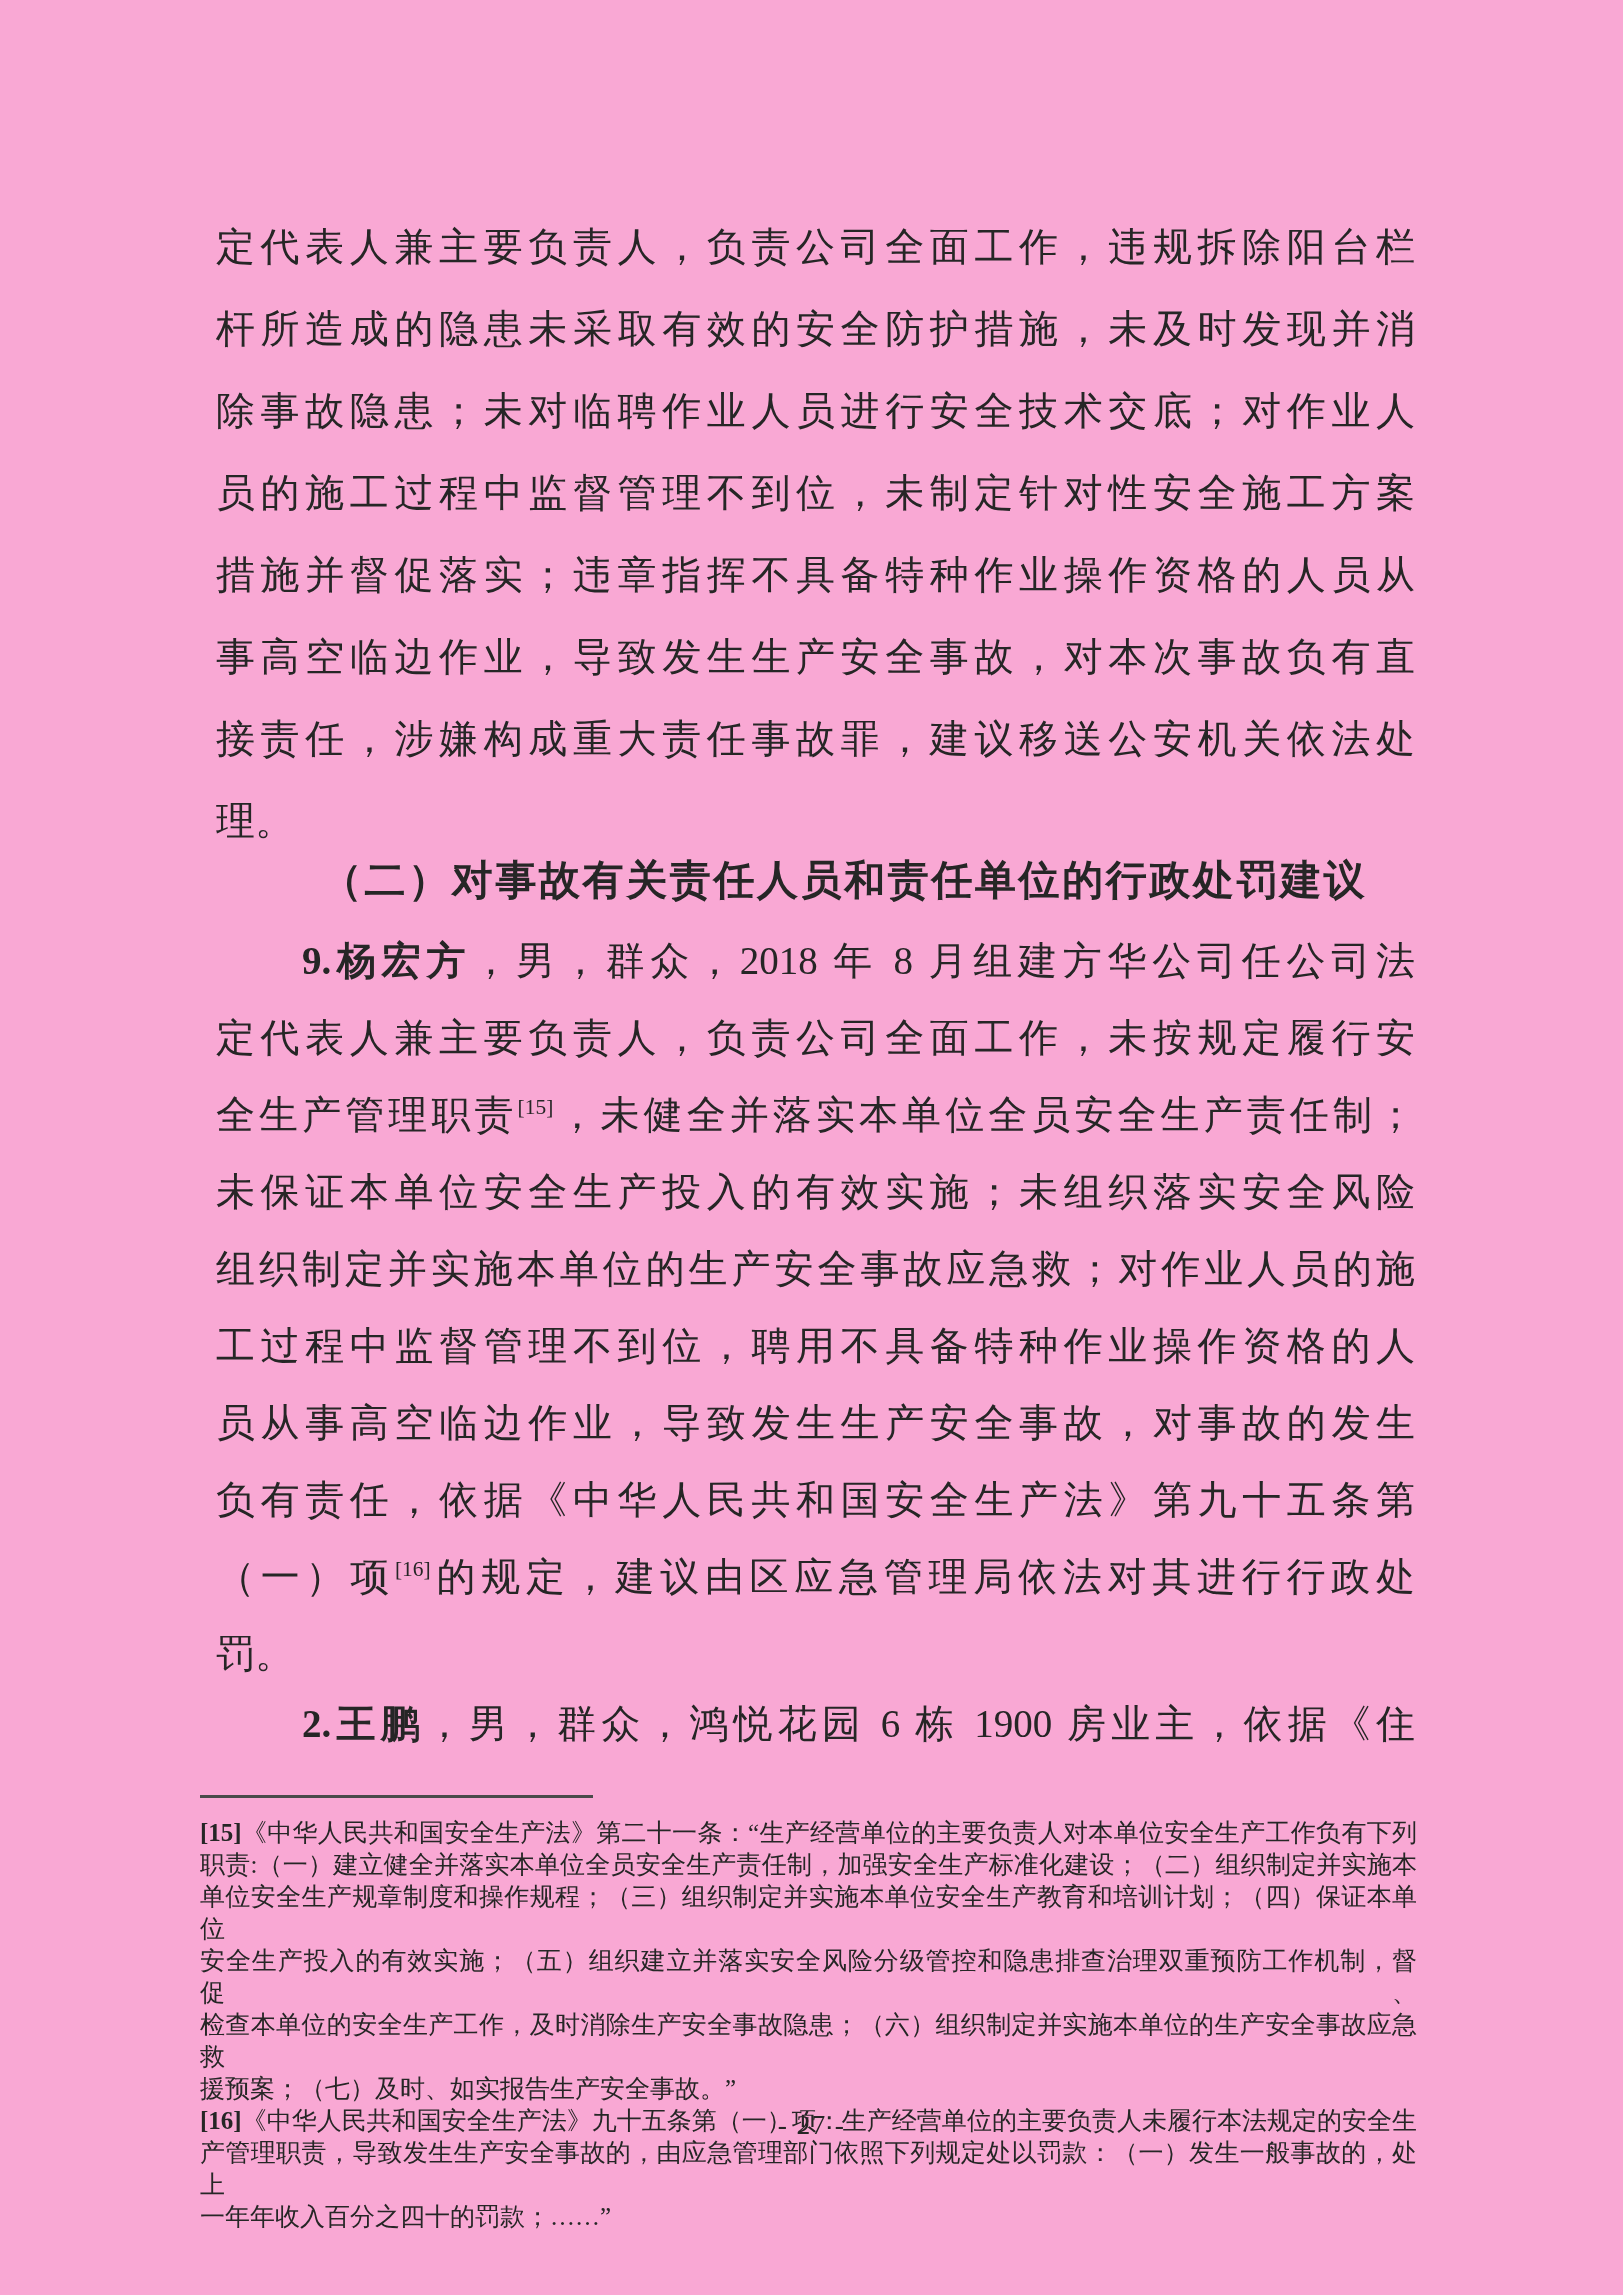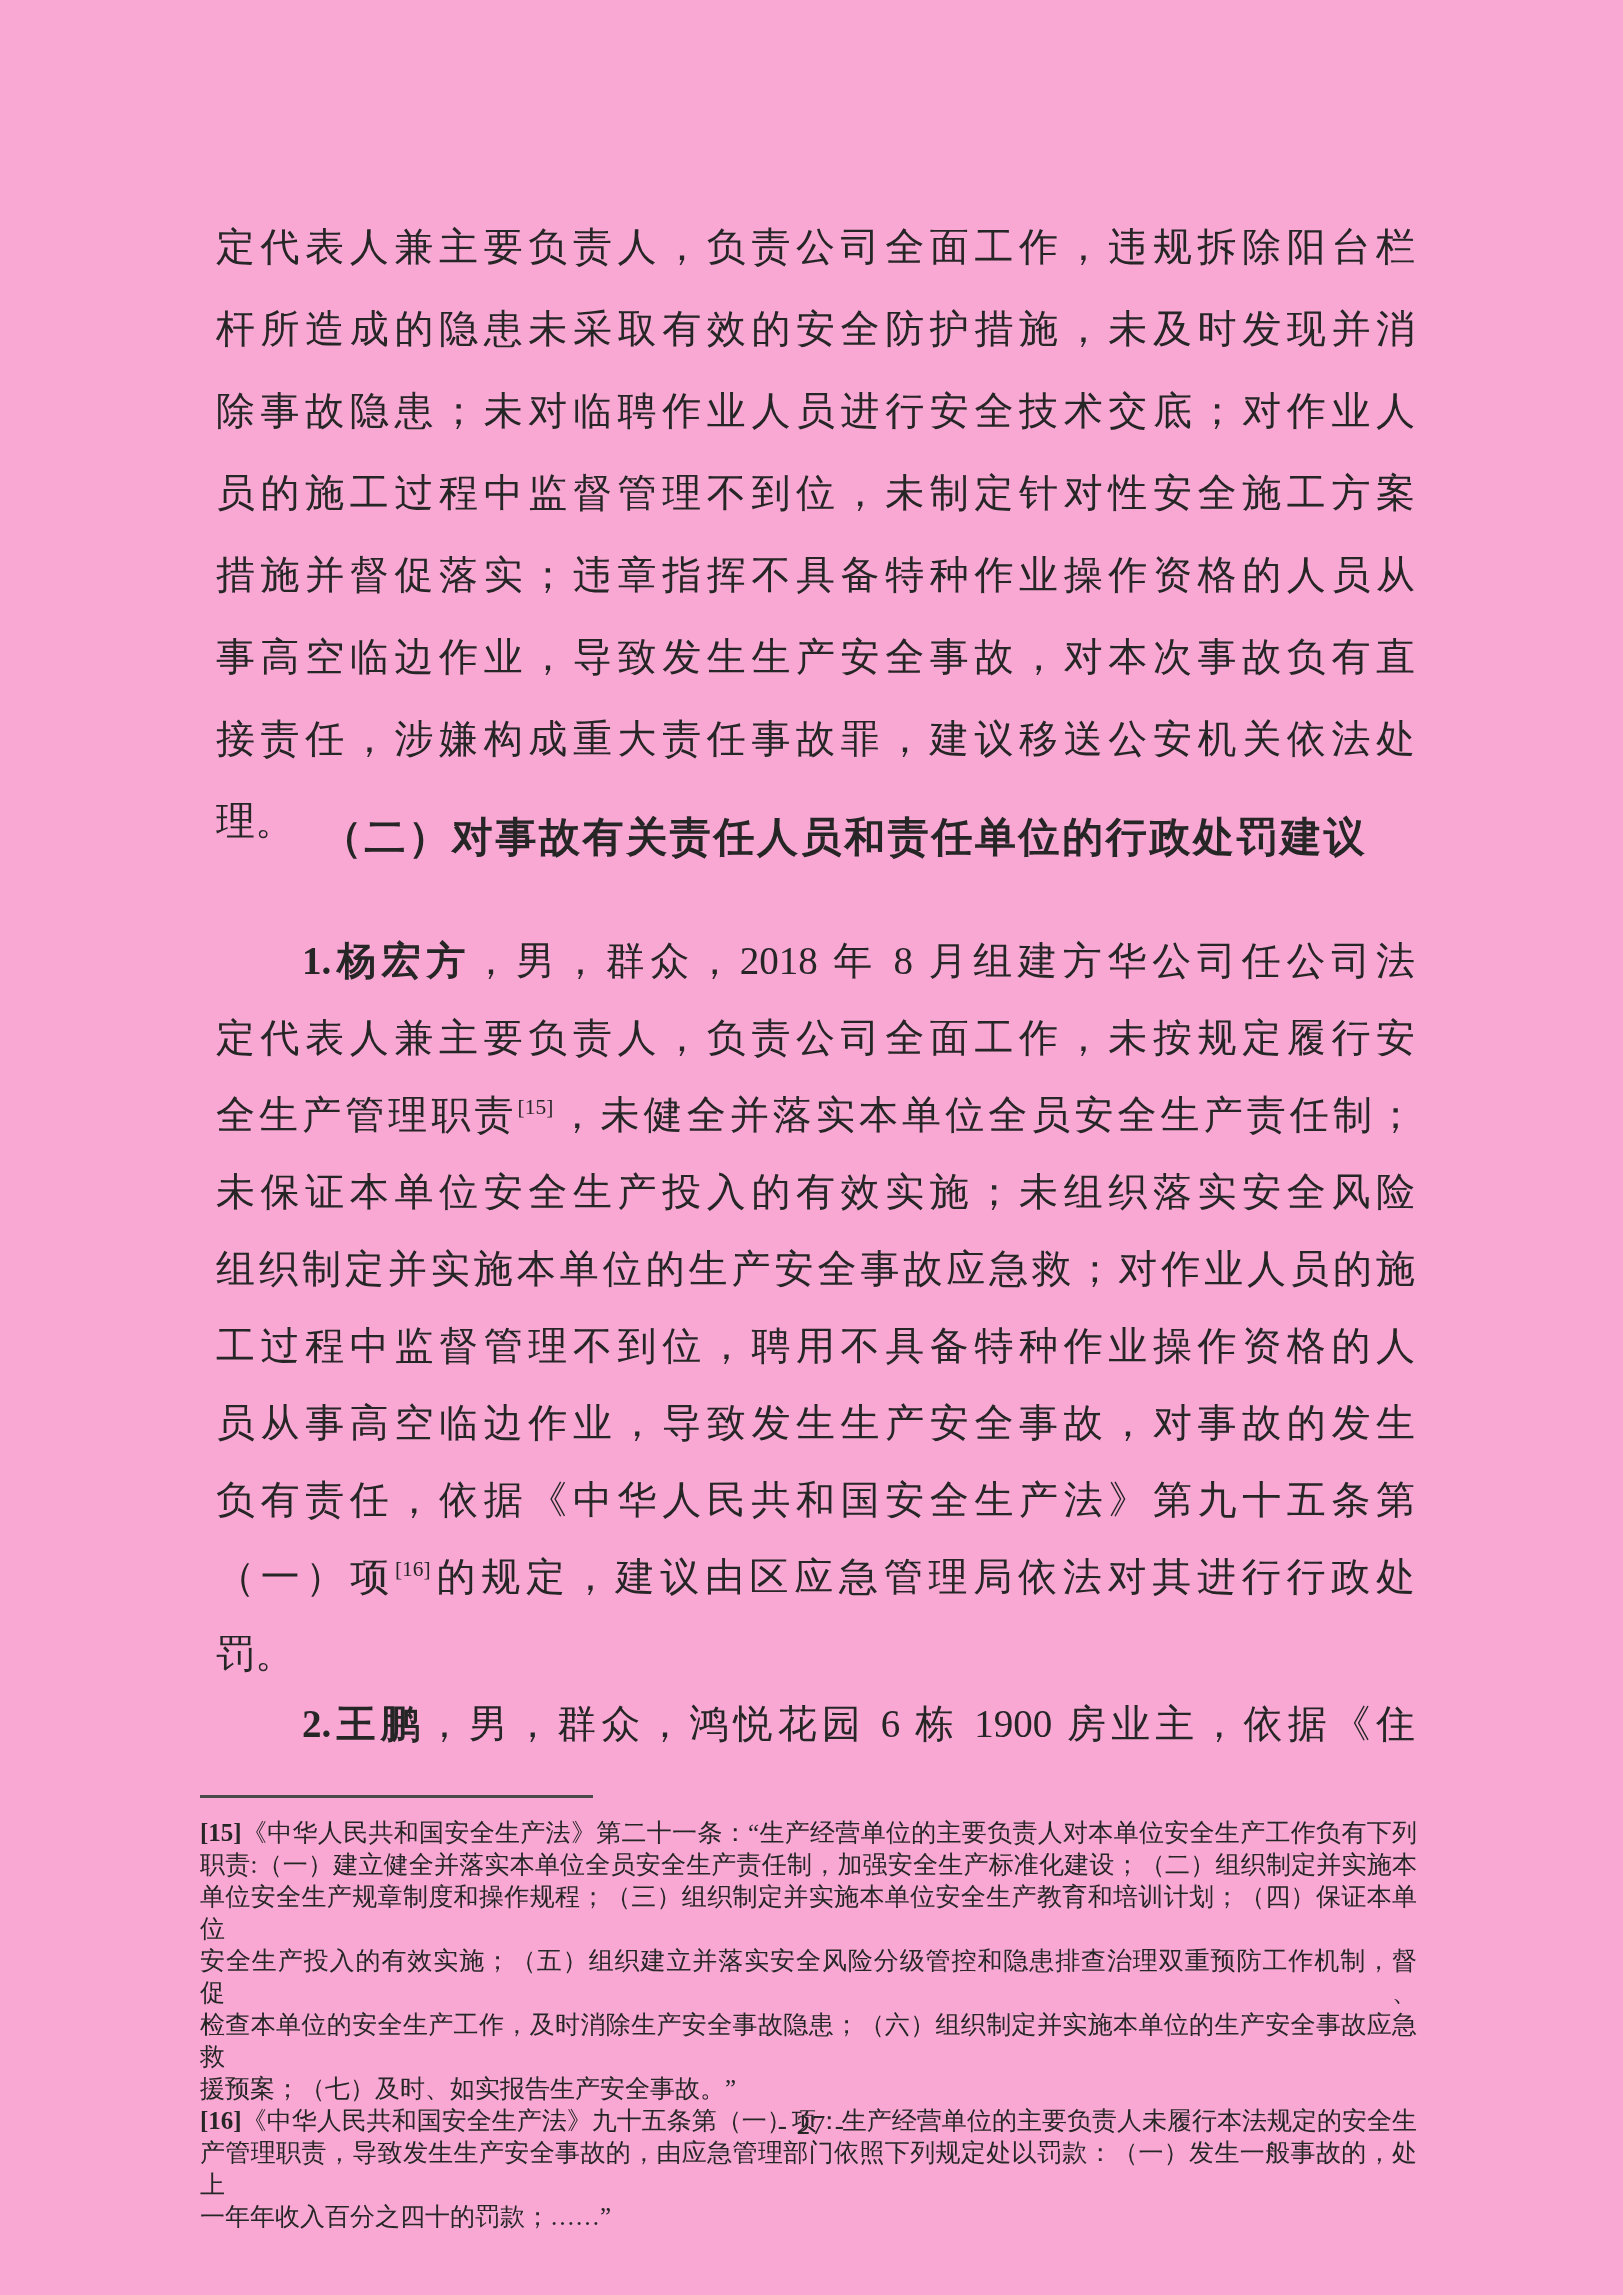--- a/index.html
+++ b/index.html
@@ -30,21 +30,21 @@
     text-align: left;
     text-align-last: left;
   }
   .para .line.indent { text-indent: 86px; }
 
   .p1 { left: 216px; top: 206px;  width: 1199px; font-size: 39px; line-height: 82px; }
   .p2 { left: 216px; top: 922px; width: 1199px; font-size: 39px; line-height: 77px; }
   .p3 { left: 216px; top: 1685px; width: 1199px; font-size: 39px; line-height: 77px; }
 
   .heading {
-    left: 321px; top: 801px; width: 1113px;
+    left: 321px; top: 844px; width: 1113px;
     font-size: 41px; line-height: 72px;
     font-weight: 700; letter-spacing: 2.6px;
     white-space: nowrap;
   }
 
   .b { font-weight: 700; }
   .para sup, .para .sup {
     font-size: 0.55em;
     vertical-align: super;
     line-height: 0;
@@ -90,21 +90,21 @@
       <div class="line"><span>员的施工过程中监督管理不到位，未制定针对性安全施工方案</span></div>
       <div class="line"><span>措施并督促落实；违章指挥不具备特种作业操作资格的人员从</span></div>
       <div class="line"><span>事高空临边作业，导致发生生产安全事故，对本次事故负有直</span></div>
       <div class="line"><span>接责任，涉嫌构成重大责任事故罪，建议移送公安机关依法处</span></div>
       <div class="line end"><span>理。</span></div>
     </div>
 
   <div class="block heading">（二）对事故有关责任人员和责任单位的行政处罚建议</div>
 
   <div class="block para p2">
-      <div class="line indent"><span class="b">1.杨宏方</span><span>，男，群众，2018 年 8 月组建方华公司任公司法</span></div>
+      <div class="line indent"><span class="b">9.杨宏方</span><span>，男，群众，2018 年 8 月组建方华公司任公司法</span></div>
       <div class="line"><span>定代表人兼主要负责人，负责公司全面工作，未按规定履行安</span></div>
       <div class="line"><span>全生产管理职责</span><sup class="sup">[15]</sup><span>，未健全并落实本单位全员安全生产责任制；</span></div>
       <div class="line"><span>未保证本单位安全生产投入的有效实施；未组织落实安全风险</span></div>
       <div class="line"><span>组织制定并实施本单位的生产安全事故应急救；对作业人员的施</span></div>
       <div class="line"><span>工过程中监督管理不到位，聘用不具备特种作业操作资格的人</span></div>
       <div class="line"><span>员从事高空临边作业，导致发生生产安全事故，对事故的发生</span></div>
       <div class="line"><span>负有责任，依据《中华人民共和国安全生产法》第九十五条第</span></div>
       <div class="line"><span>（一）项</span><sup class="sup">[16]</sup><span>的规定，建议由区应急管理局依法对其进行行政处</span></div>
       <div class="line end"><span>罚。</span></div>
     </div>

